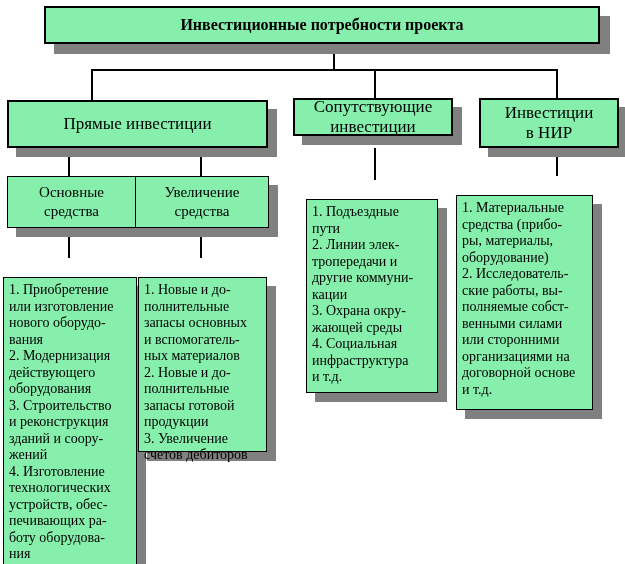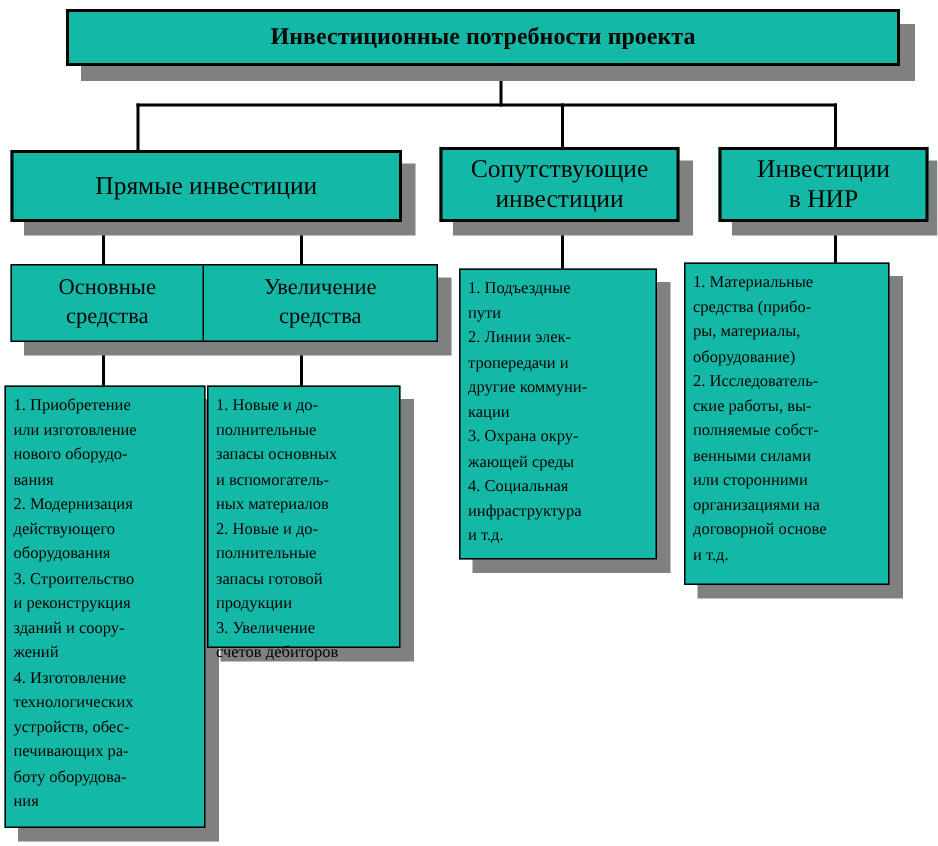--- a/index.html
+++ b/index.html
@@ -11,21 +11,21 @@
     position: relative;
     width: 625px;
     height: 564px;
     background: #ffffff;
     overflow: hidden;
     font-family: "Liberation Serif", "DejaVu Serif", serif;
     color: #000000;
   }
   .box {
     position: absolute;
-    background: #14b8a6;
+    background: #86efac;
     border: 1px solid #000000;
     box-shadow: 9px 9px 0 #808080;
     box-sizing: border-box;
     display: flex;
     align-items: center;
     justify-content: center;
     text-align: center;
     white-space: pre-line;
   }
   .box.title {
@@ -56,23 +56,24 @@
   }
   .subdivider {
     width: 1px;
     background: #000000;
     flex: 0 0 1px;
   }
   .box.list {
     align-items: flex-start;
     justify-content: flex-start;
     text-align: left;
-    font-size: 11px;
+    font-size: 14px;
     line-height: 16.5px;
     padding: 4px 2px 4px 5px;
+    margin-top: 20px;
   }
   .line {
     position: absolute;
     background: #000000;
   }
 </style>
 </head>
 <body>
 
 <div id="canvas">
@@ -89,27 +90,27 @@
   <div class="line" style="left:68px; top:228px; width:2px; height:30px;"></div>
   <div class="line" style="left:200px; top:228px; width:2px; height:30px;"></div>
 
   <div class="line" style="left:374px; top:148px; width:2px; height:32px;"></div>
   <div class="line" style="left:556px; top:148px; width:2px; height:28px;"></div>
 
   <div class="box title" style="left:44px; top:6px; width:556px; height:38px;">Инвестиционные потребности проекта</div>
 
   <div class="box branch" style="left:7px; top:100px; width:261px; height:48px;">Прямые инвестиции</div>
 
-  <div class="box branch" style="left:293px; top:98px; width:160px; height:50px;">Сопутствующие
+  <div class="box branch" style="left:293px; top:98px; width:160px; height:38px;">Сопутствующие
 инвестиции</div>
 
   <div class="box branch" style="left:479px; top:98px; width:140px; height:50px;">Инвестиции
 в НИР</div>
 
-  <div class="box subsplit" style="left:7px; top:176px; width:285px; height:52px;">
+  <div class="box subsplit" style="left:7px; top:176px; width:262px; height:52px;">
     <div class="subcell" style="flex:0 0 127px;">Основные
 средства</div>
     <div class="subdivider"></div>
     <div class="subcell">Увеличение
 средства</div>
   </div>
 
   <div class="box list" style="left:3px; top:257px; width:134px; height:295px;">1. Приобретение
 или изготовление
 нового оборудо-

